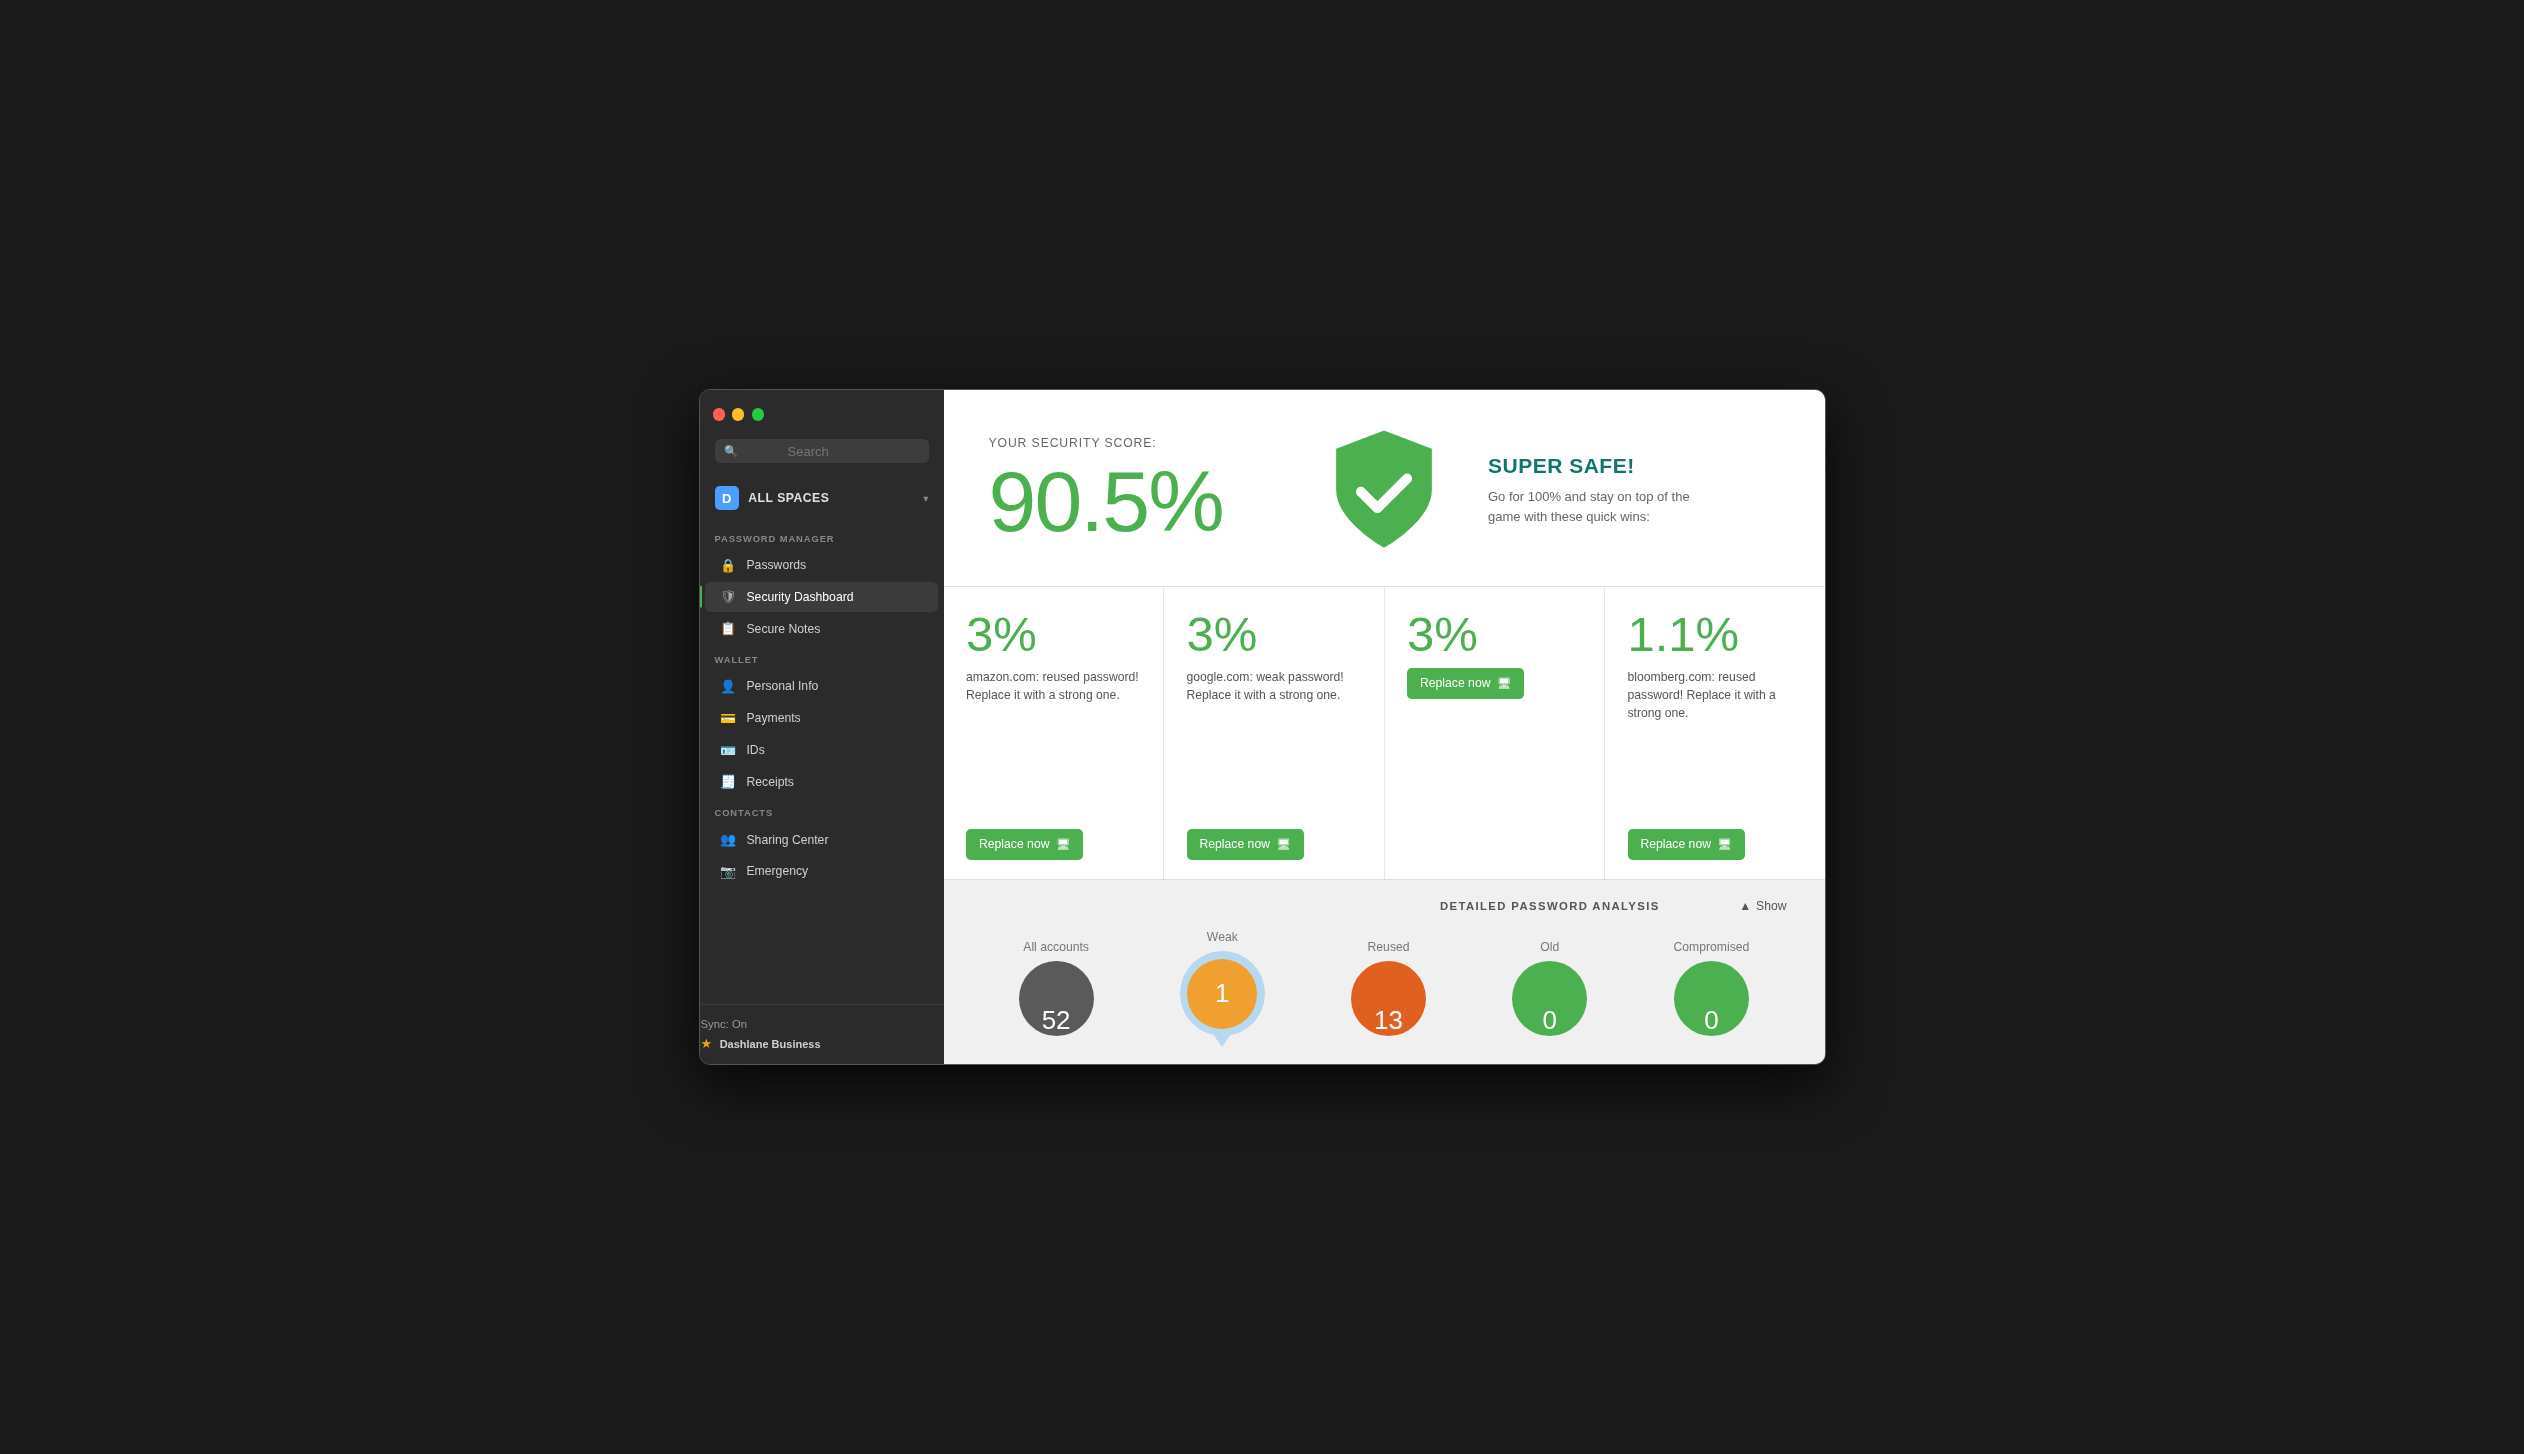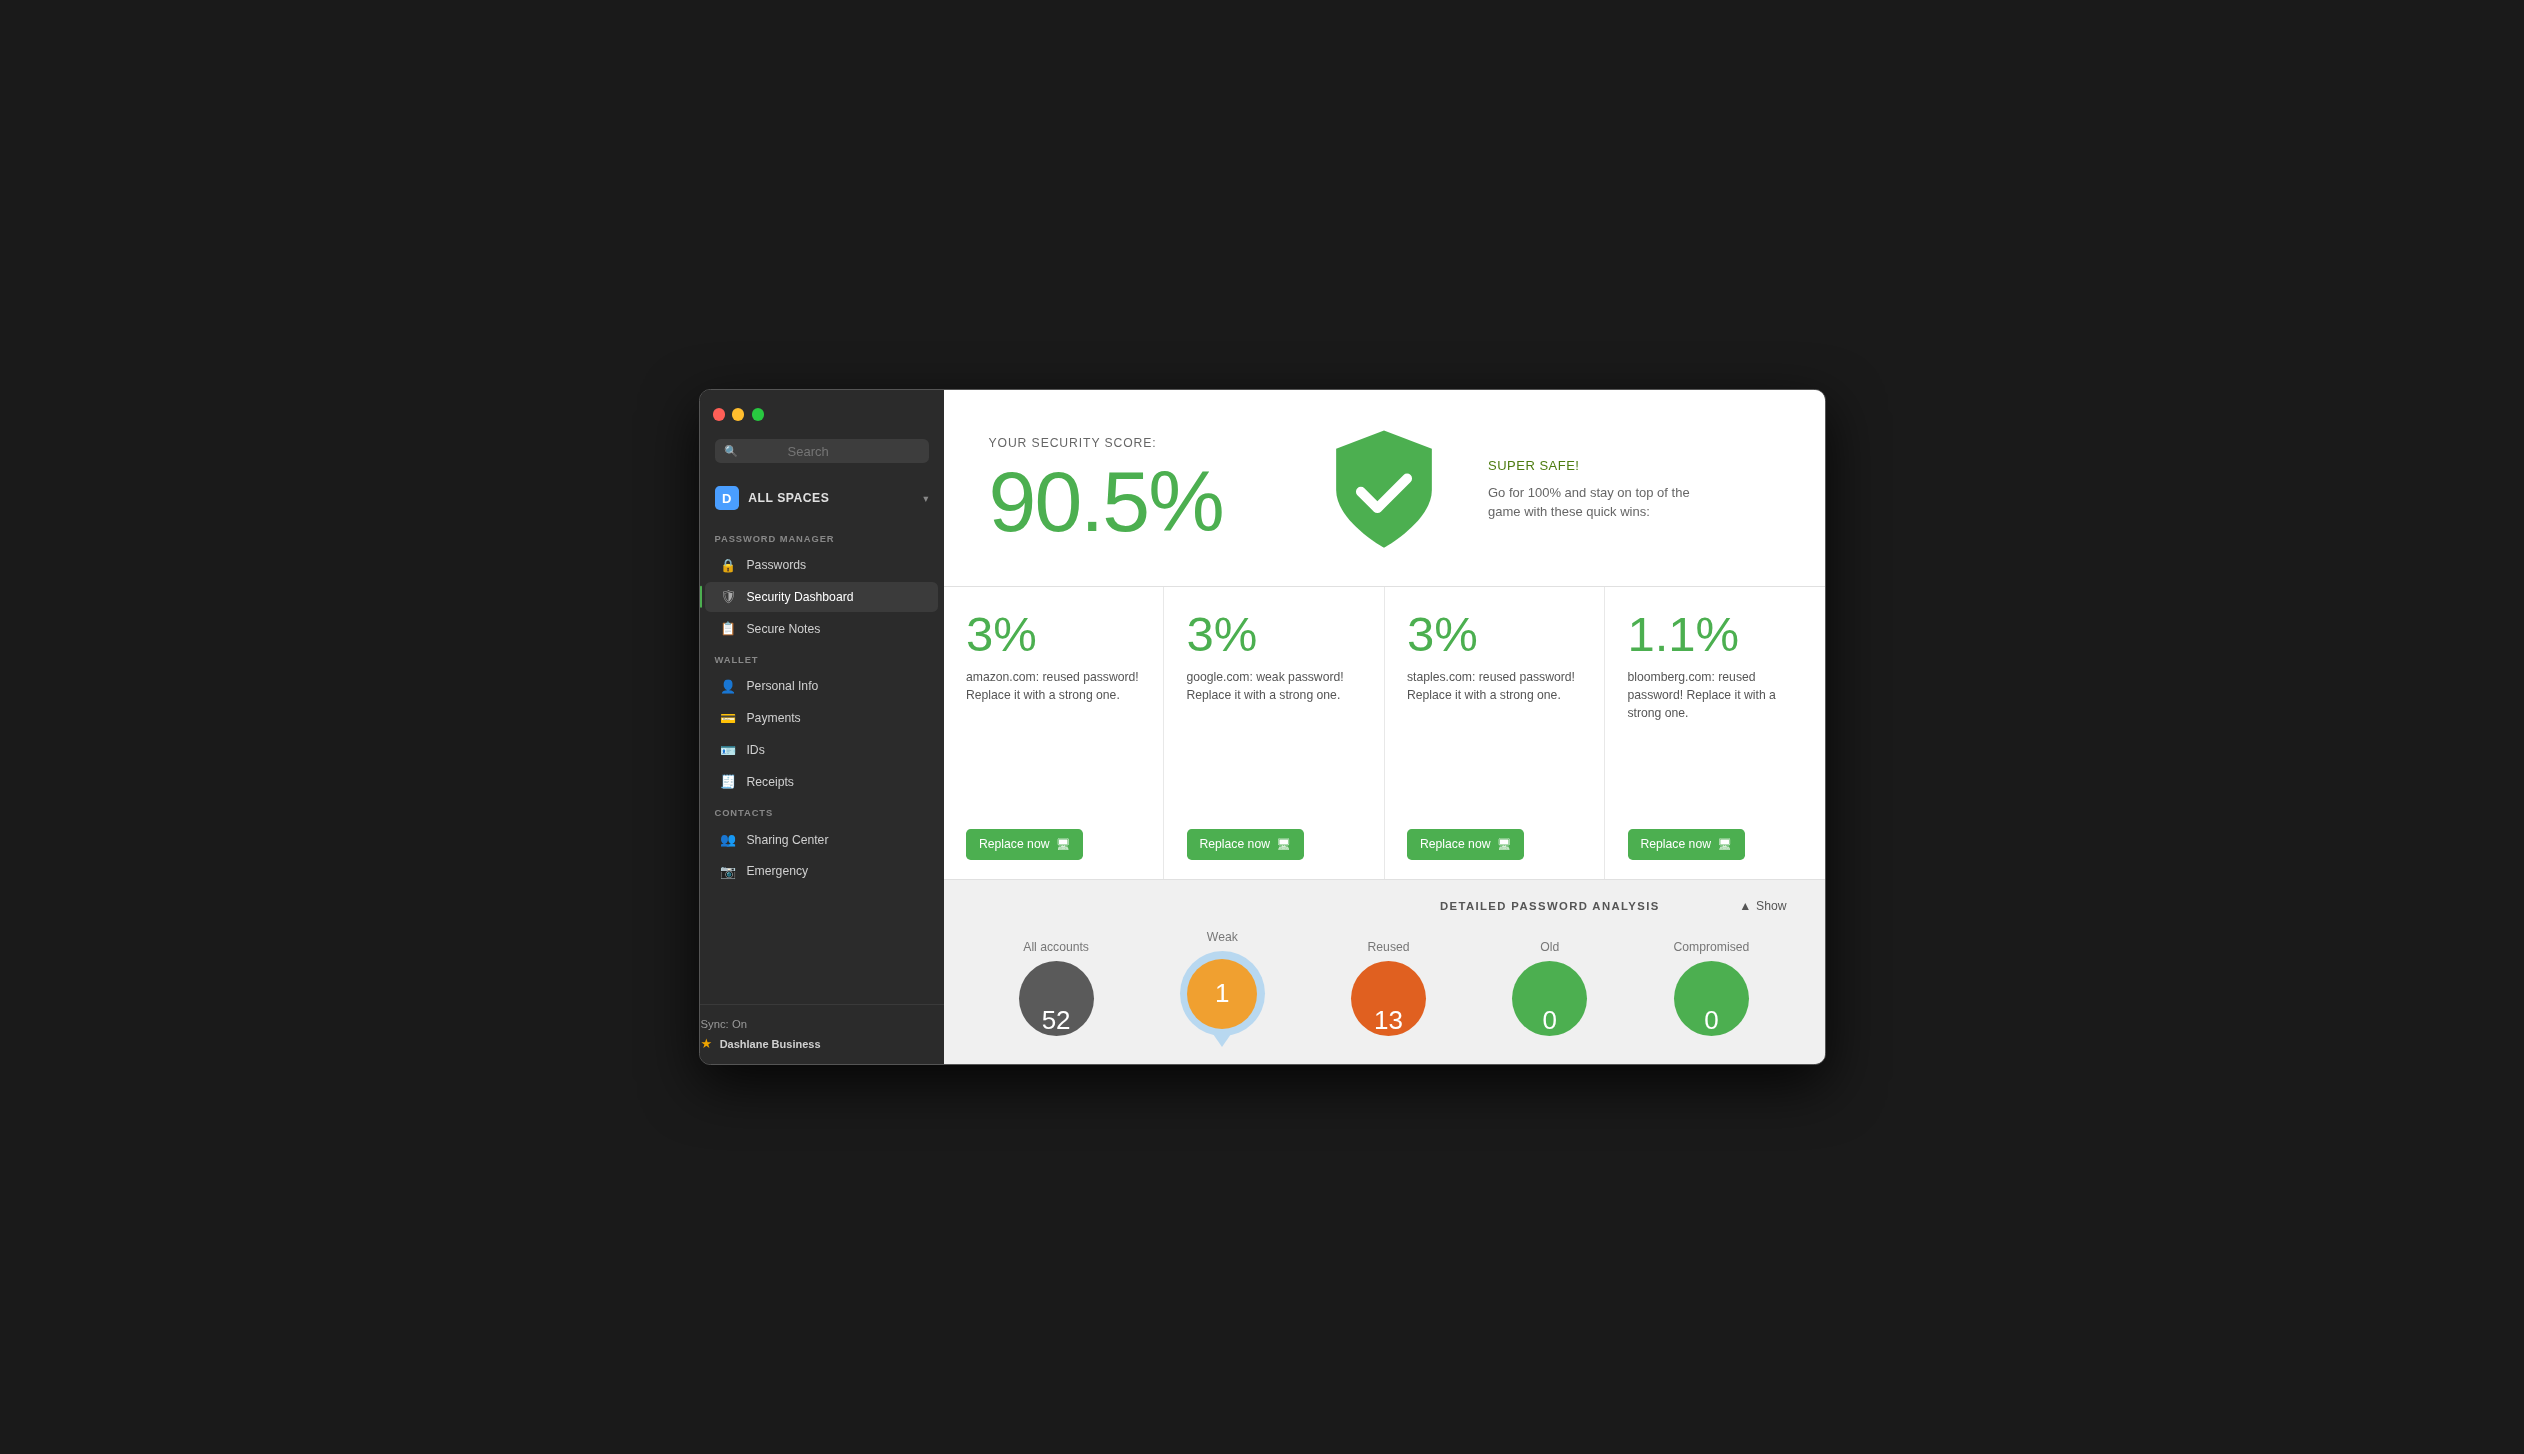--- a/index.html
+++ b/index.html
@@ -172,23 +172,23 @@
     }
     .shield-svg { width: 132px; height: 132px; }
     .score-right {
       flex: 1;
       display: flex;
       flex-direction: column;
       align-items: flex-start;
       justify-content: center;
     }
     .super-safe {
-      font-size: 13px;
-      font-weight: 400;
-      color: #4d7c0f;
+      font-size: 21px;
+      font-weight: 700;
+      color: #0f766e;
       margin-bottom: 9.4px;
       letter-spacing: 0.5px;
     }
     .safe-desc {
       font-size: 13px;
       color: #666;
       line-height: 1.5;
       max-width: 207px;
     }
     
@@ -443,21 +443,20 @@
       <div class="card">
         <div class="card-percent">3%</div>
         <div class="card-desc">google.com: weak password! Replace it with a strong one.</div>
         <button class="replace-btn">
           <span>Replace now</span>
           <span class="btn-icon">🖥</span>
         </button>
       </div>
       <div class="card">
         <div class="card-percent">3%</div>
-        <div class="card-desc">staples.com: reused password! Replace it with a strong one.</div>
         <button class="replace-btn">
           <span>Replace now</span>
           <span class="btn-icon">🖥</span>
         </button>
       </div>
       <div class="card">
         <div class="card-percent">1.1%</div>
         <div class="card-desc">bloomberg.com: reused password! Replace it with a strong one.</div>
         <button class="replace-btn">
           <span>Replace now</span>

